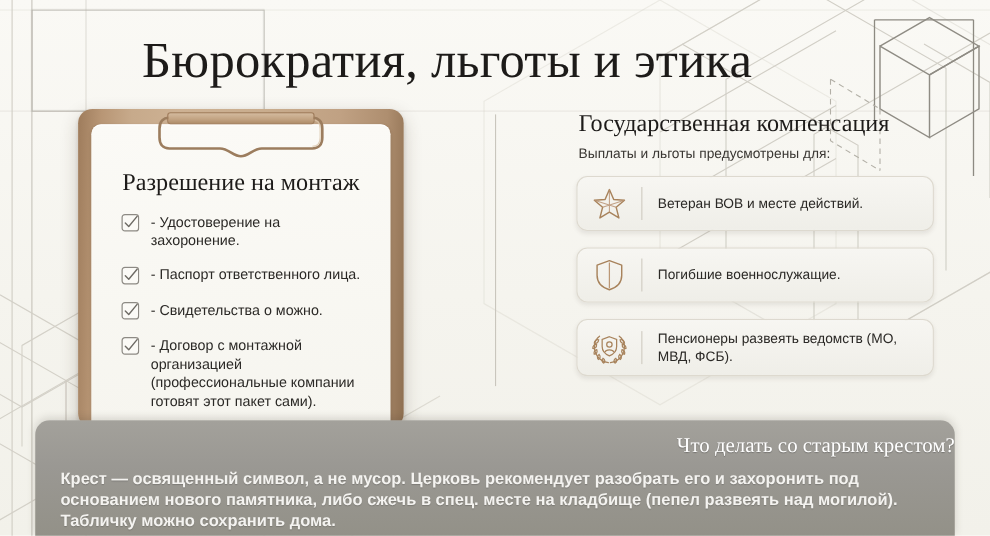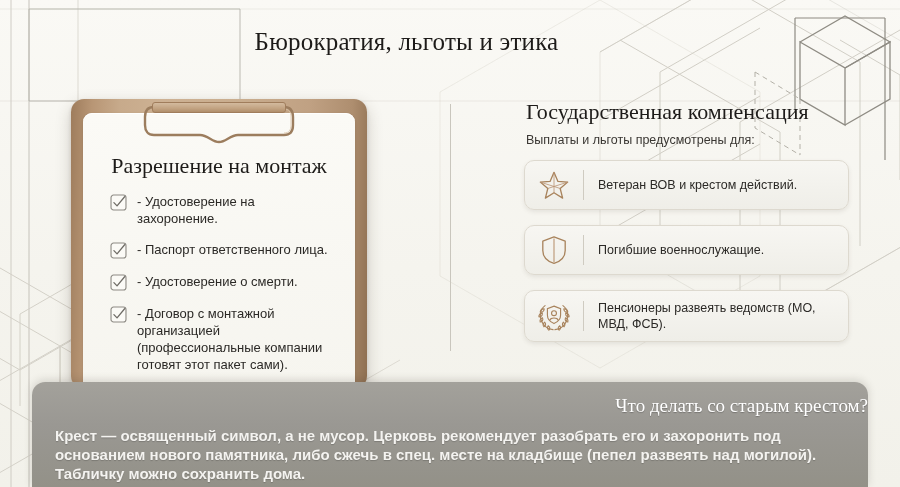--- a/index.html
+++ b/index.html
@@ -34,21 +34,21 @@
   }
 
   
   .page-title {
     position: absolute;
     top: 28px;
     left: 0;
     width: 813px;
     text-align: center;
     font-family: "Liberation Serif", serif;
-    font-size: 25px;
+    font-size: 46px;
     color: #1d1b19;
     letter-spacing: 0.2px;
     z-index: 5;
     white-space: nowrap;
   }
 
   
   .clipboard {
     position: absolute;
     left: 71px;
@@ -316,21 +316,21 @@
             <path d="M4.6 10.2 L8.3 14 L17.2 3.2" fill="none" stroke="#6e6b65" stroke-width="1.5" stroke-linecap="round" stroke-linejoin="round"></path>
           </svg>
           <div class="cb-text">- Паспорт ответственного лица.</div>
         </div>
 
         <div class="cb-item">
           <svg class="cb-check" viewBox="0 0 20 20">
             <rect x="1.2" y="1.2" width="17.6" height="17.6" rx="3" fill="#fbfaf6" stroke="#8d8a84" stroke-width="1.3"></rect>
             <path d="M4.6 10.2 L8.3 14 L17.2 3.2" fill="none" stroke="#6e6b65" stroke-width="1.5" stroke-linecap="round" stroke-linejoin="round"></path>
           </svg>
-          <div class="cb-text">- Удостоверение о смерти.</div>
+          <div class="cb-text">- Свидетельства о можно.</div>
         </div>
 
         <div class="cb-item">
           <svg class="cb-check" viewBox="0 0 20 20">
             <rect x="1.2" y="1.2" width="17.6" height="17.6" rx="3" fill="#fbfaf6" stroke="#8d8a84" stroke-width="1.3"></rect>
             <path d="M4.6 10.2 L8.3 14 L17.2 3.2" fill="none" stroke="#6e6b65" stroke-width="1.5" stroke-linecap="round" stroke-linejoin="round"></path>
           </svg>
           <div class="cb-text">- Договор с монтажной организацией (профессиональные компании готовят этот пакет сами).</div>
         </div>
 
@@ -353,21 +353,21 @@
     <div class="rc-sub">Выплаты и льготы предусмотрены для:</div>
 
     <div class="benefit-card">
       <div class="bc-icon">
         <svg width="30" height="30" viewBox="0 0 32 32">
           <path d="M16 2.5 L20.2 12.2 L30.6 12.9 L22.6 19.7 L25.2 30 L16 24.3 L6.8 30 L9.4 19.7 L1.4 12.9 L11.8 12.2 Z" fill="none" stroke="#a8835c" stroke-width="1.4" stroke-linejoin="round"></path>
           <path d="M16 2.5 L16 24.3 M1.4 12.9 L22.6 19.7 M30.6 12.9 L9.4 19.7" fill="none" stroke="#b99272" stroke-width="1" opacity="0.85"></path>
         </svg>
       </div>
       <div class="bc-rule"></div>
-      <div class="bc-text">Ветеран ВОВ и крестом действий.</div>
+      <div class="bc-text">Ветеран ВОВ и месте действий.</div>
     </div>
 
     <div class="benefit-card">
       <div class="bc-icon">
         <svg width="28" height="30" viewBox="0 0 30 32">
           <path d="M15 2 L27 6.4 L27 16.5 C27 23.4 21.8 28.2 15 30.4 C8.2 28.2 3 23.4 3 16.5 L3 6.4 Z" fill="none" stroke="#a8835c" stroke-width="1.4" stroke-linejoin="round"></path>
           <path d="M15 3.8 L15 29" fill="none" stroke="#bb9775" stroke-width="1.2"></path>
         </svg>
       </div>
       <div class="bc-rule"></div>

